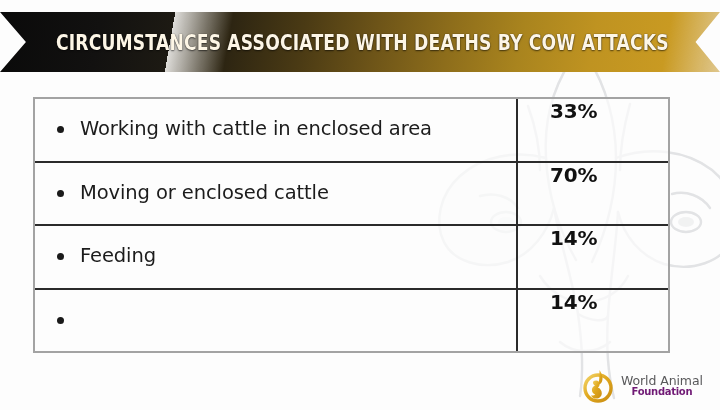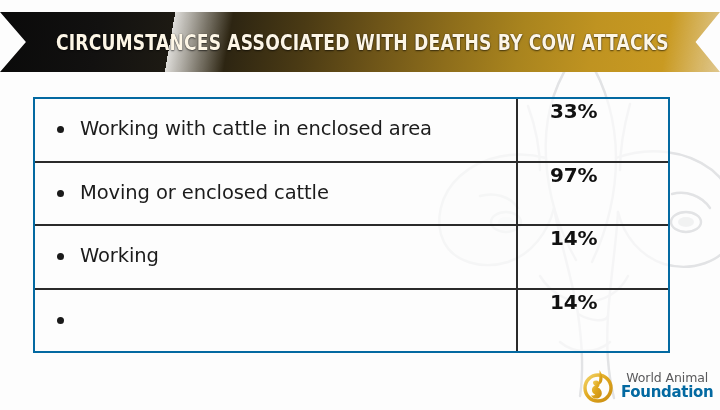--- a/index.html
+++ b/index.html
@@ -87,21 +87,21 @@
     padding-left: 6px;
   }
 
   
   #stats-table {
     position: absolute;
     left: 33px;
     top: 97px;
     width: 637px;
     height: 256px;
-    border: 2px solid #0369a1;
+    border: 2px solid #a3a3a3;
     box-sizing: border-box;
     background: rgba(252,252,252,0.72);
     display: flex;
     flex-direction: column;
   }
   .table-row {
     display: flex;
     flex: 1 1 0;
     border-bottom: 2px solid #2b2b2b;
     box-sizing: border-box;
@@ -173,22 +173,22 @@
   }
   #logo-line1 {
     font-family: "DejaVu Sans", sans-serif;
     font-size: 12.5px;
     color: #59595b;
     letter-spacing: -0.1px;
   }
   #logo-line2 {
     font-family: "DejaVu Sans", sans-serif;
     font-weight: bold;
-    font-size: 15px;
-    color: #0369a1;
+    font-size: 10px;
+    color: #701a75;
     letter-spacing: -0.3px;
   }
 </style>
 </head>
 <body>
 
 <div id="infographic">
 
   <div id="watermark">
     <svg viewBox="0 0 330 364" xmlns="http://www.w3.org/2000/svg">
@@ -234,28 +234,28 @@
         <span class="value-text">33%</span>
       </div>
     </div>
 
     <div class="table-row">
       <div class="cell-label">
         <span class="bullet"></span>
         <span class="label-text">Moving or enclosed cattle</span>
       </div>
       <div class="cell-value">
-        <span class="value-text">97%</span>
-      </div>
-    </div>
-
-    <div class="table-row">
-      <div class="cell-label">
-        <span class="bullet"></span>
-        <span class="label-text">Working</span>
+        <span class="value-text">70%</span>
+      </div>
+    </div>
+
+    <div class="table-row">
+      <div class="cell-label">
+        <span class="bullet"></span>
+        <span class="label-text">Feeding</span>
       </div>
       <div class="cell-value">
         <span class="value-text">14%</span>
       </div>
     </div>
 
     <div class="table-row">
       <div class="cell-label">
         <span class="bullet"></span>
       </div>

